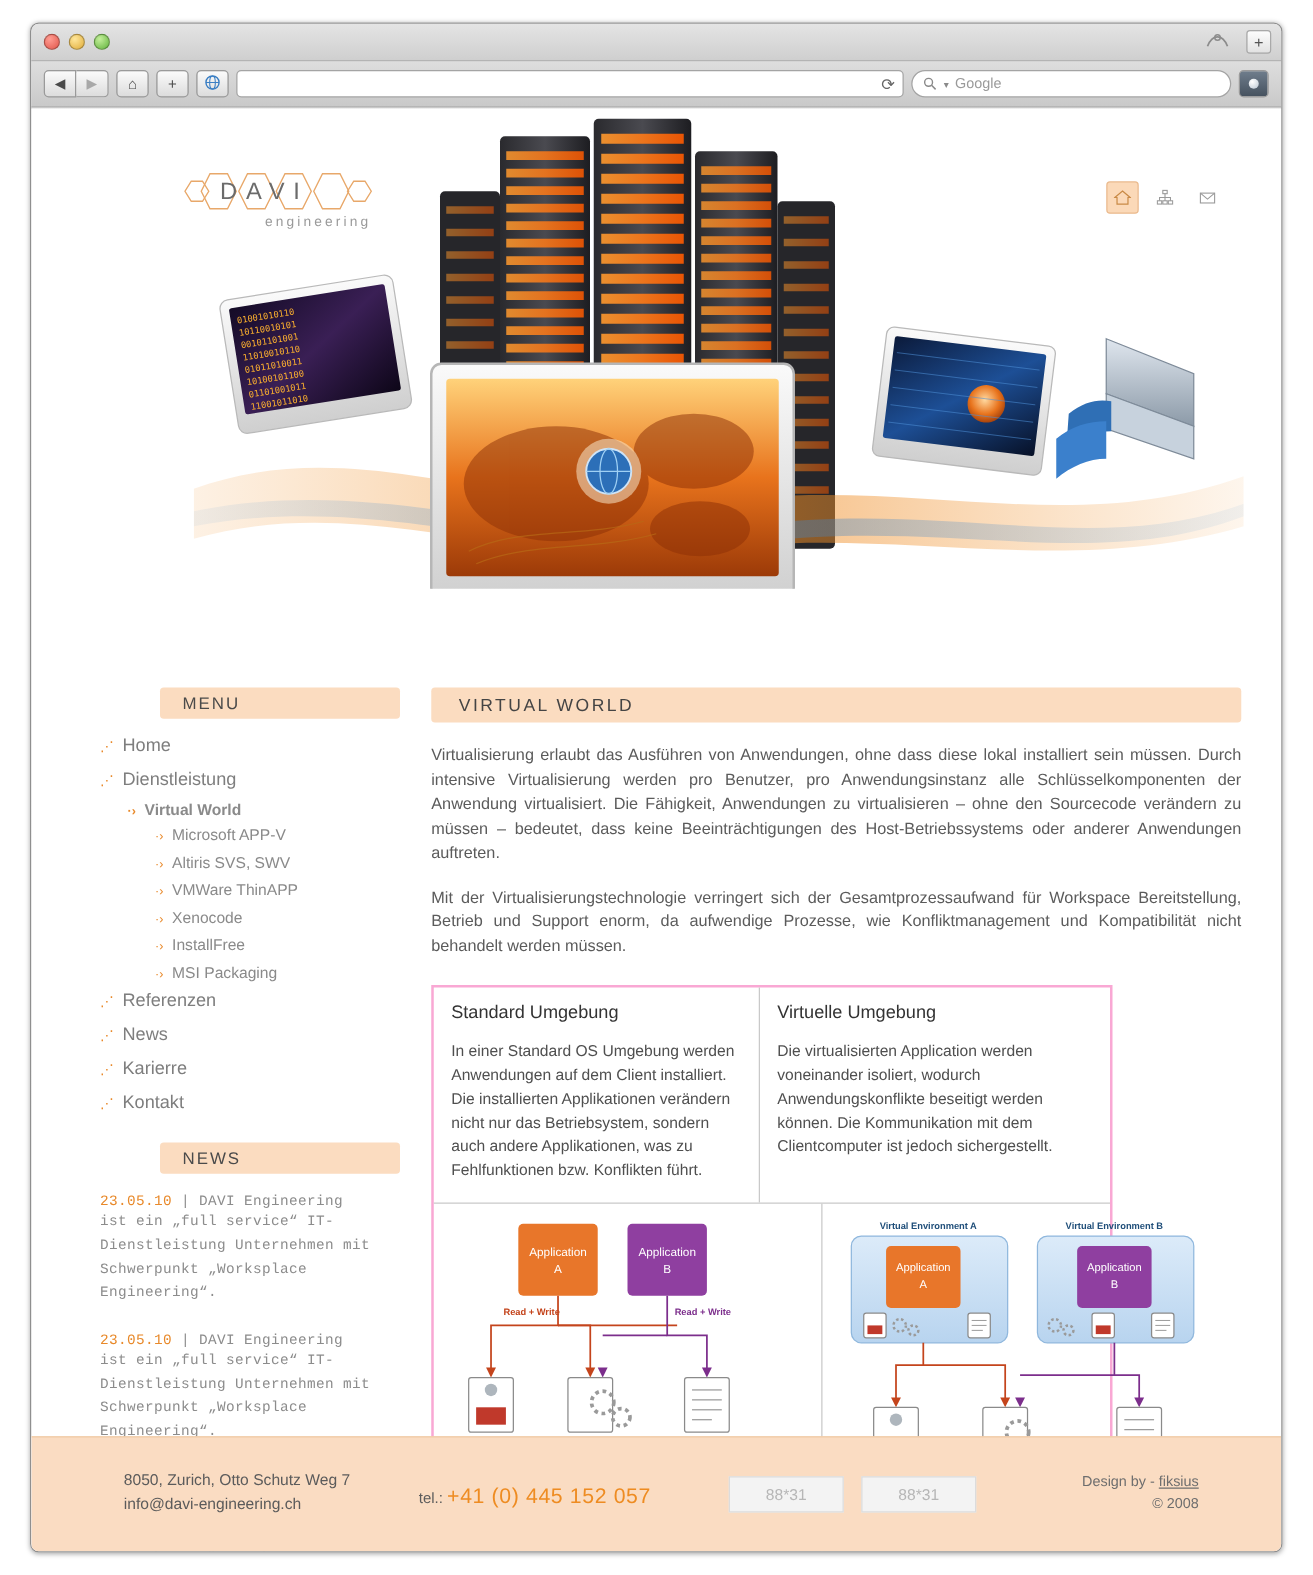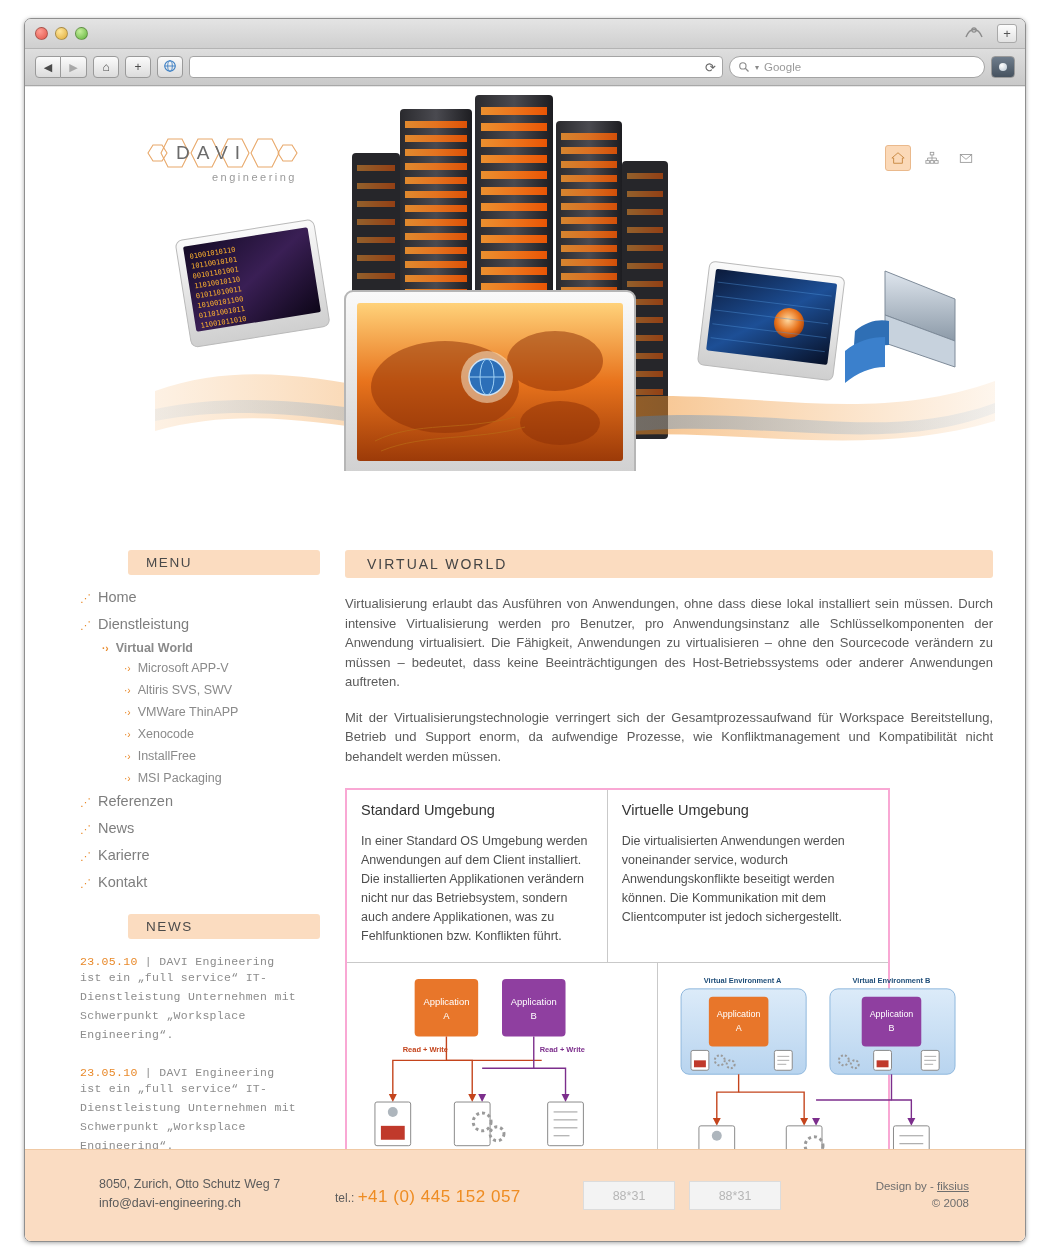--- a/index.html
+++ b/index.html
@@ -162,21 +162,21 @@
   .f-tel { position: absolute; left: 310px; top: 37px; font-size: 12px; color: #5b5b5b; }
   .f-tel b { font-size: 17px; color: #ee8c22; font-weight: normal; letter-spacing: .5px; }
   .f-badge {
     position: absolute; top: 31px; width: 92px; height: 29px;
     background: #f3f3f3; border: 1px solid #dcdcdc;
     display: flex; align-items: center; justify-content: center;
     font-size: 12.5px; color: #b6b6b6;
   }
   .f-badge.b1 { left: 558px; }
   .f-badge.b2 { left: 664px; }
-  .f-design { position: absolute; right: 56px; top: 28px; text-align: right; font-size: 11.5px; color: #6e6e6e; line-height: 17px; }
+  .f-design { position: absolute; right: 66px; top: 28px; text-align: right; font-size: 11.5px; color: #6e6e6e; line-height: 17px; }
   .f-design a { color: #6e6e6e; }
 </style>
 </head>
 <body>
 
 <div class="browser">
 
   <div class="titlebar">
     <div class="traffic">
       <div class="dot red"></div>
@@ -590,21 +590,21 @@
         <div class="para">Mit der Virtualisierungstechnologie verringert sich der Gesamtprozessaufwand für Workspace Bereitstellung, Betrieb und Support enorm, da aufwendige Prozesse, wie Konfliktmanagement und Kompatibilität nicht behandelt werden müssen.</div>
 
         <div class="tbl">
           <div class="tbl-row">
             <div class="tbl-cell c1">
               <div class="tbl-title">Standard Umgebung</div>
               <div class="tbl-text">In einer Standard OS Umgebung werden Anwendungen auf dem Client installiert. Die installierten Applikationen verändern nicht nur das Betriebsystem, sondern auch  andere Applikationen, was zu Fehlfunktionen bzw. Konflikten führt.</div>
             </div>
             <div class="tbl-cell c2">
               <div class="tbl-title">Virtuelle Umgebung</div>
-              <div class="tbl-text">Die virtualisierten Anwendungen werden voneinander service, wodurch Anwendungskonflikte beseitigt werden können. Die Kommunikation mit dem Clientcomputer ist jedoch sichergestellt.</div>
+              <div class="tbl-text">Die virtualisierten Application werden voneinander isoliert, wodurch Anwendungskonflikte beseitigt werden können. Die Kommunikation mit dem Clientcomputer ist jedoch sichergestellt.</div>
             </div>
           </div>
 
           <div class="tbl-row tbl-sep">
 
             <div class="tbl-cell c1 diag">
               <svg viewBox="0 0 300 270" width="298" height="268">
 
                 <rect x="62" y="8" width="64" height="58" rx="4" fill="#e8762a"></rect>
                 <text x="94" y="34" text-anchor="middle" font-size="9.5" fill="#fff" font-family="Liberation Sans, sans-serif">Application</text>

